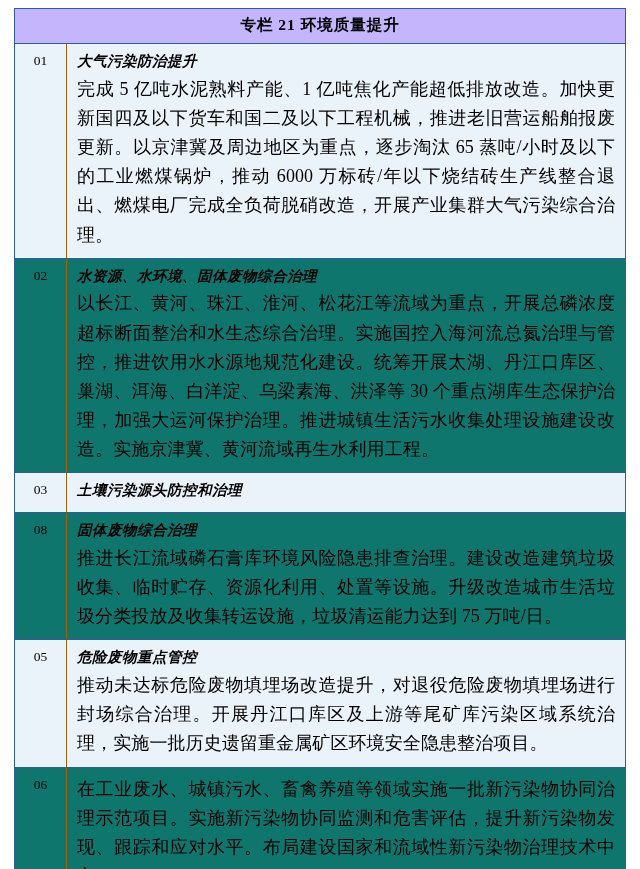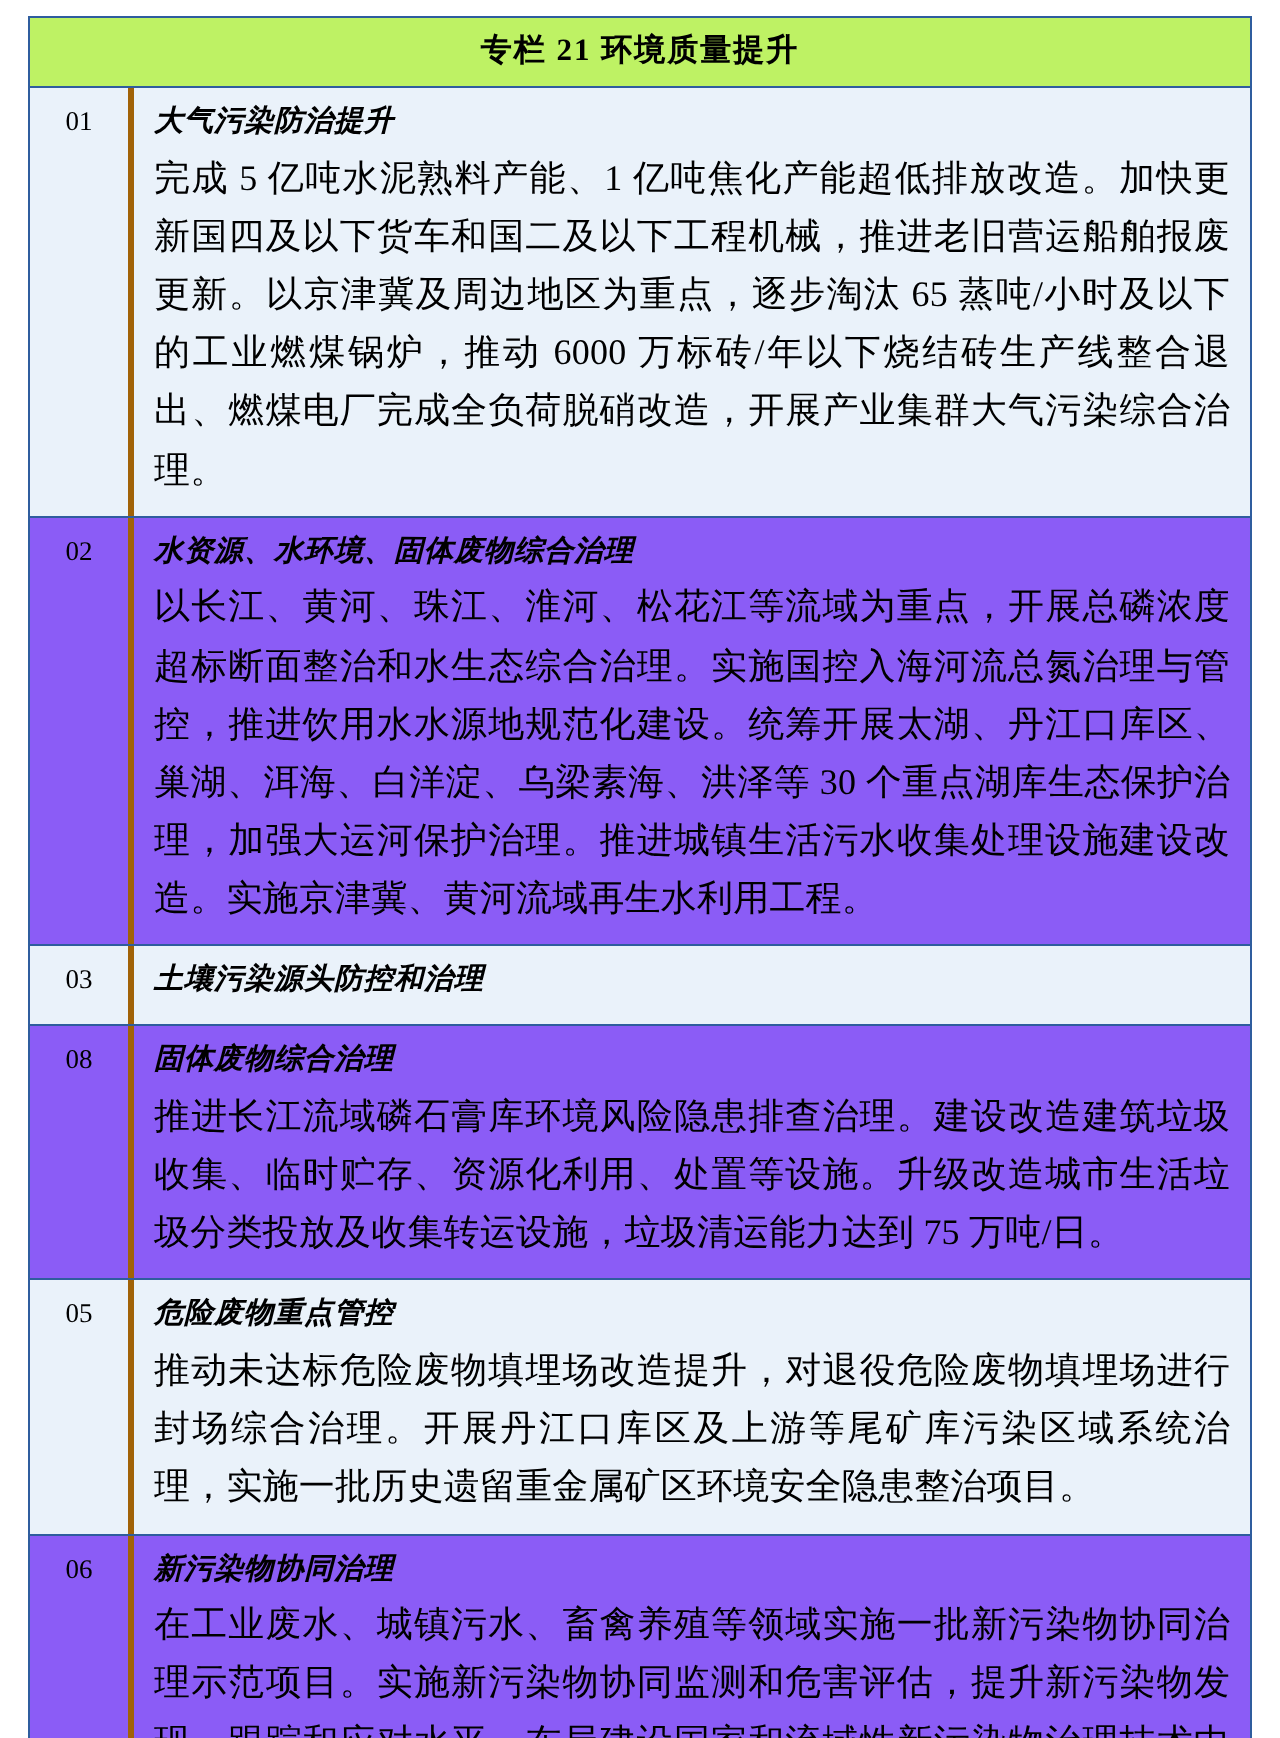--- a/index.html
+++ b/index.html
@@ -19,44 +19,44 @@
     height: 869px;
     position: relative;
     box-sizing: border-box;
   }
   .table-wrap {
     margin: 8px 14px 0 14px;
     border: 1px solid #2f5d9e;
     box-sizing: border-box;
   }
   .title-bar {
-    background: #bef264;
+    background: #c4b5fd;
     border-bottom: 1px solid #2f5d9e;
     text-align: center;
     font-size: 15.5px;
     font-weight: bold;
     letter-spacing: 1px;
     padding: 6px 0 7px 0;
     color: #000;
   }
   .row {
     display: flex;
     border-bottom: 1px solid #2f5d9e;
     background: #eaf2fa;
   }
   .row:last-child {
     border-bottom: none;
   }
   .row.alt {
-    background: #8b5cf6;
+    background: #0f766e;
   }
   .num-cell {
     width: 52px;
     min-width: 36px;
-    border-right: 3px solid #a16207;
+    border-right: 1px solid #a16207;
     text-align: center;
     font-size: 13.5px;
     padding-top: 9px;
     box-sizing: border-box;
     font-family: "Liberation Serif", serif;
   }
   .body-cell {
     flex: 1;
     padding: 7px 10px 8px 10px;
     box-sizing: border-box;
@@ -120,19 +120,18 @@
       <div class="num-cell">05</div>
       <div class="body-cell">
         <div class="item-title">危险废物重点管控</div>
         <div class="item-body">推动未达标危险废物填埋场改造提升，对退役危险废物填埋场进行封场综合治理。开展丹江口库区及上游等尾矿库污染区域系统治理，实施一批历史遗留重金属矿区环境安全隐患整治项目。</div>
       </div>
     </div>
 
     <div class="row alt">
       <div class="num-cell">06</div>
       <div class="body-cell">
-        <div class="item-title">新污染物协同治理</div>
         <div class="item-body">在工业废水、城镇污水、畜禽养殖等领域实施一批新污染物协同治理示范项目。实施新污染物协同监测和危害评估，提升新污染物发现、跟踪和应对水平。布局建设国家和流域性新污染物治理技术中心。</div>
       </div>
     </div>
 
   </div>
 </div>
 
 </body></html>

